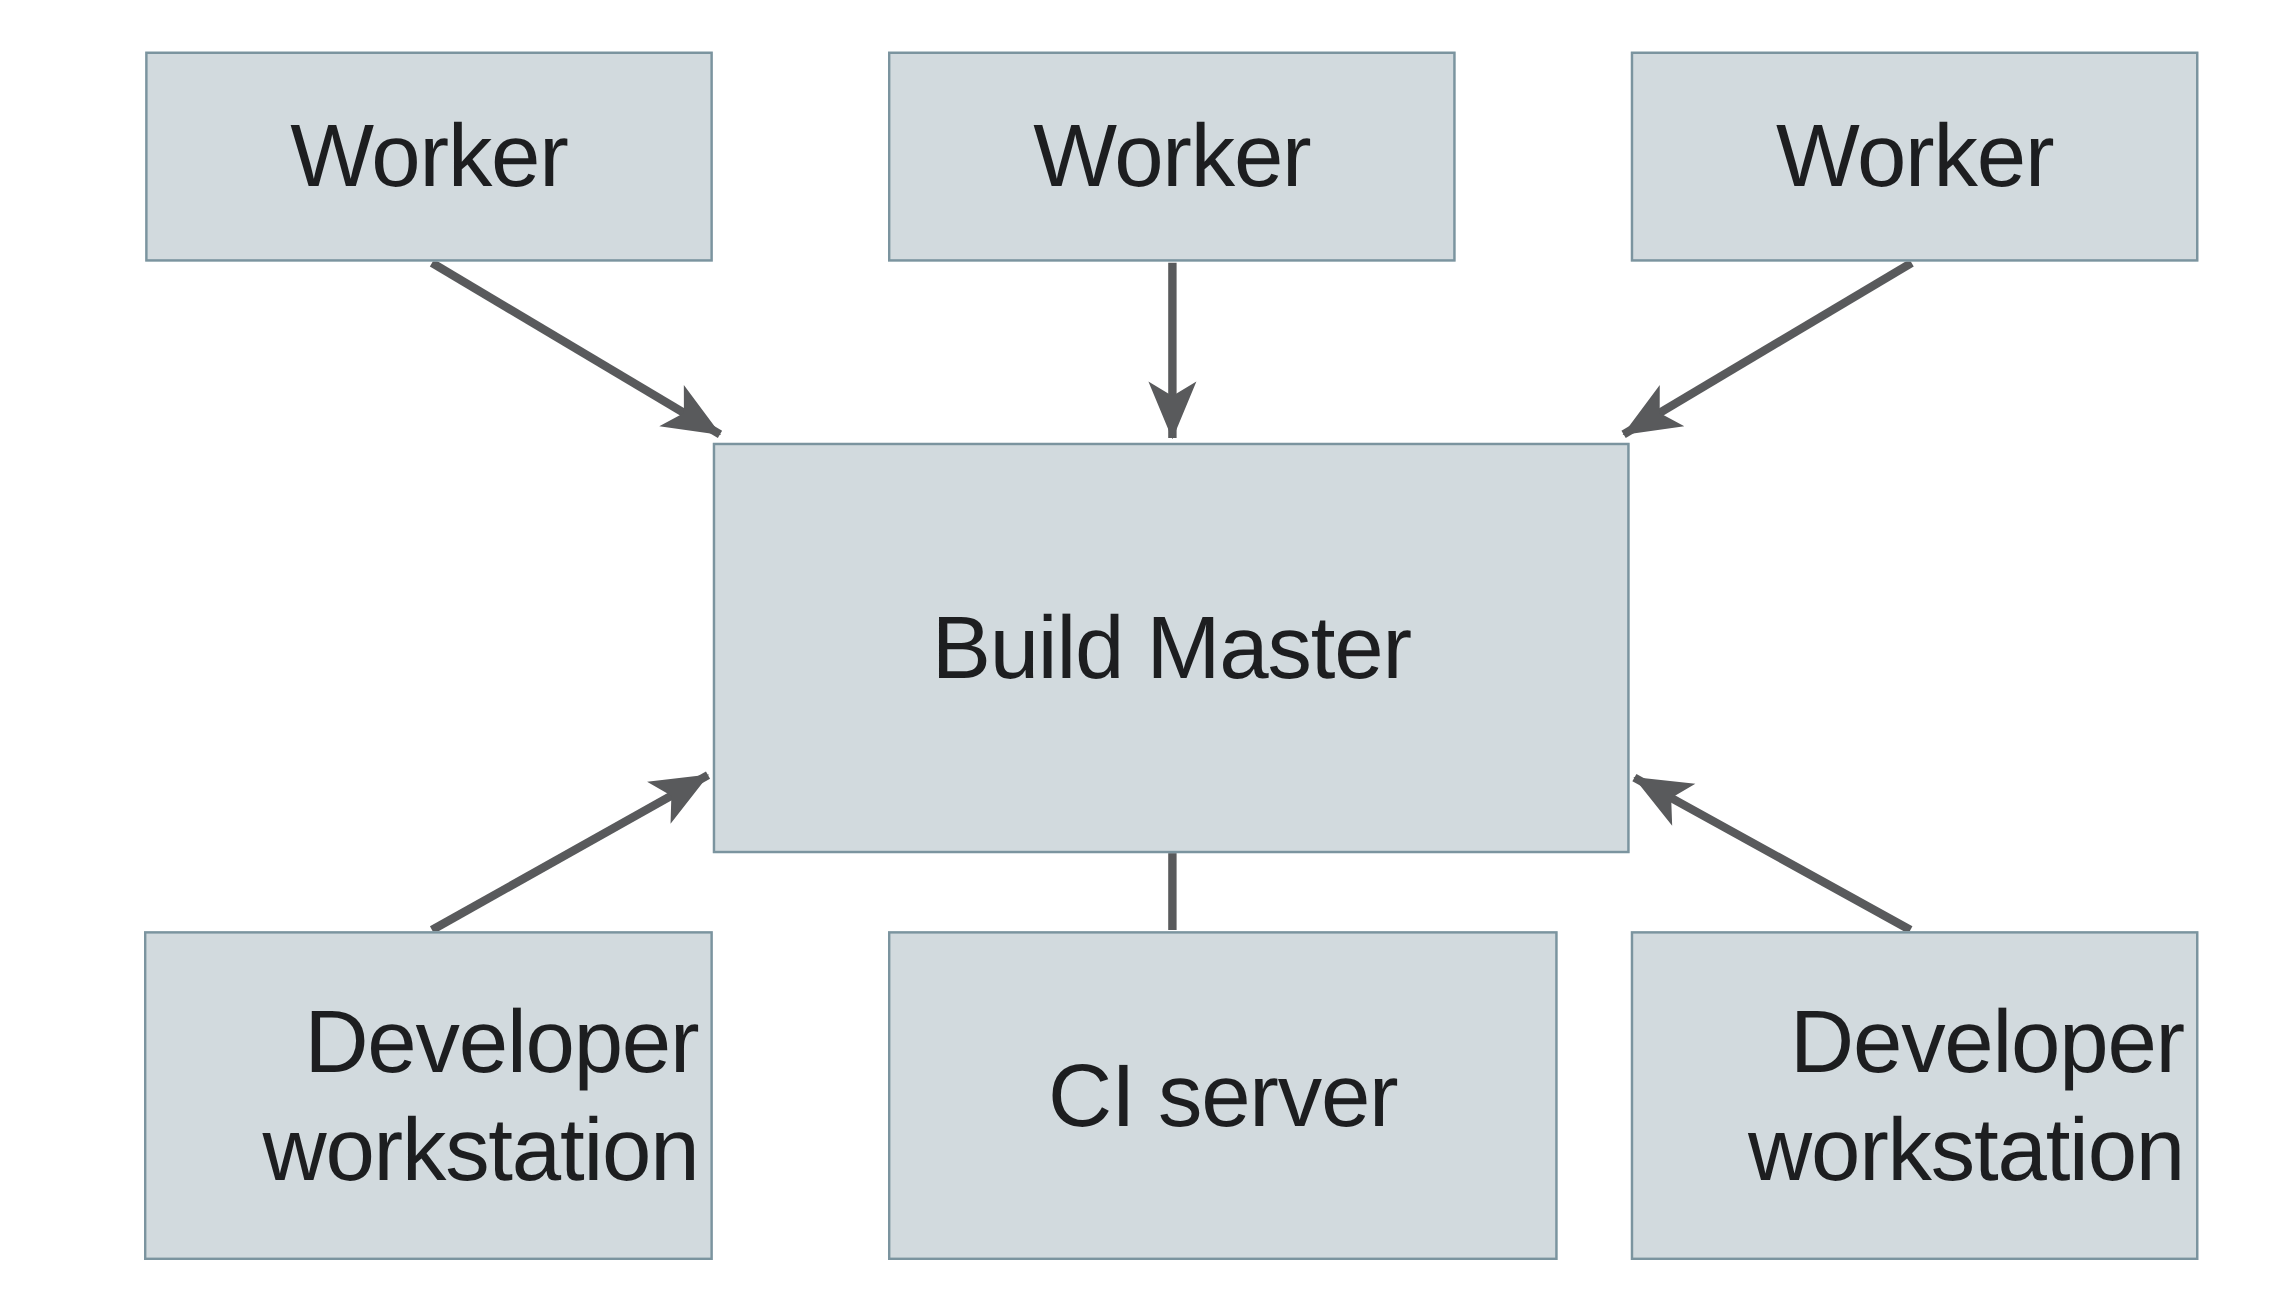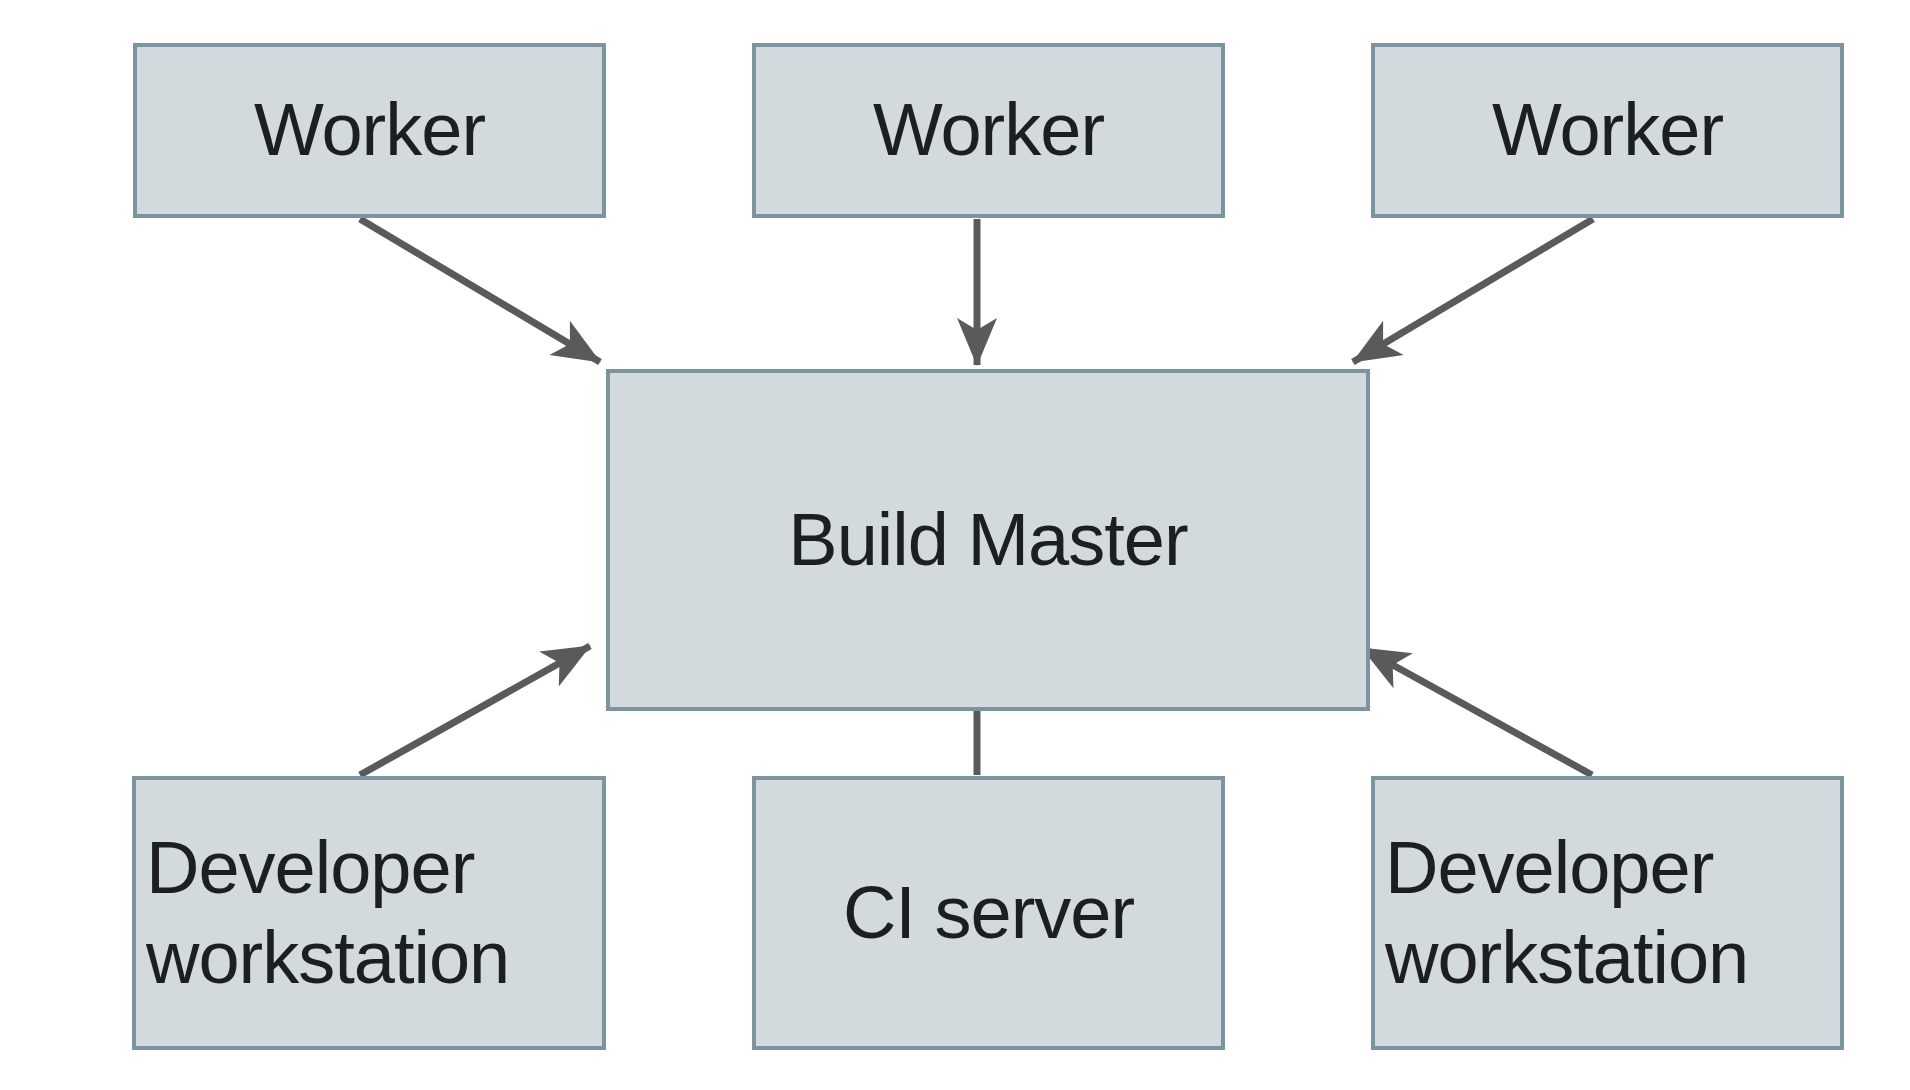--- a/index.html
+++ b/index.html
@@ -23,27 +23,26 @@
     top: 0;
     width: 1910px;
     height: 1090px;
     z-index: 1;
     pointer-events: none;
   }
   .node {
     position: absolute;
     box-sizing: border-box;
     background: #d2dade;
-    border: 4px solid #ec4899;
+    border: 2px solid #ec4899;
     display: flex;
     align-items: center;
     justify-content: center;
-    text-align: left;
+    text-align: right;
     z-index: 2;
-    margin-left: 12px;
   }
   .node-label {
     color: #1d1e20;
     font-size: 74px;
     line-height: 1.22;
     letter-spacing: -1px;
     padding: 0 10px;
   }
 </style>
 </head>
@@ -75,20 +74,20 @@
   </div>
   <div class="node" id="node-2" style="left: 1359px; top: 43px; width: 473px; height: 175px; background: rgb(210, 218, 222); border-color: rgb(123, 148, 159);">
     <span class="node-label">Worker</span>
   </div>
   <div class="node" id="node-3" style="left: 594px; top: 369px; width: 764px; height: 342px; background: rgb(210, 218, 222); border-color: rgb(123, 148, 159);">
     <span class="node-label">Build Master</span>
   </div>
   <div class="node" id="node-4" style="left: 120px; top: 776px; width: 474px; height: 274px; background: rgb(210, 218, 222); border-color: rgb(123, 148, 159);">
     <span class="node-label">Developer workstation</span>
   </div>
-  <div class="node" id="node-5" style="left: 740px; top: 776px; width: 473px; height: 274px; background: rgb(210, 218, 222); border-color: rgb(123, 148, 159);">
+  <div class="node" id="node-5" style="left: 740px; top: 776px; width: 558px; height: 274px; background: rgb(210, 218, 222); border-color: rgb(123, 148, 159);">
     <span class="node-label">CI server</span>
   </div>
   <div class="node" id="node-6" style="left: 1359px; top: 776px; width: 473px; height: 274px; background: rgb(210, 218, 222); border-color: rgb(123, 148, 159);">
     <span class="node-label">Developer workstation</span>
   </div>
 
 </div>
 
 </body></html>

